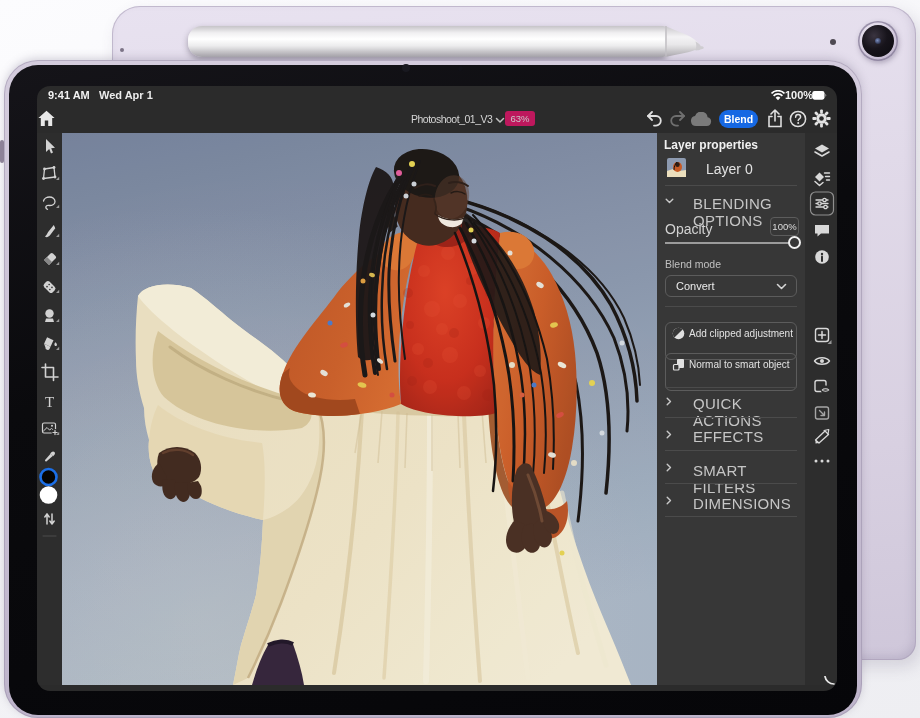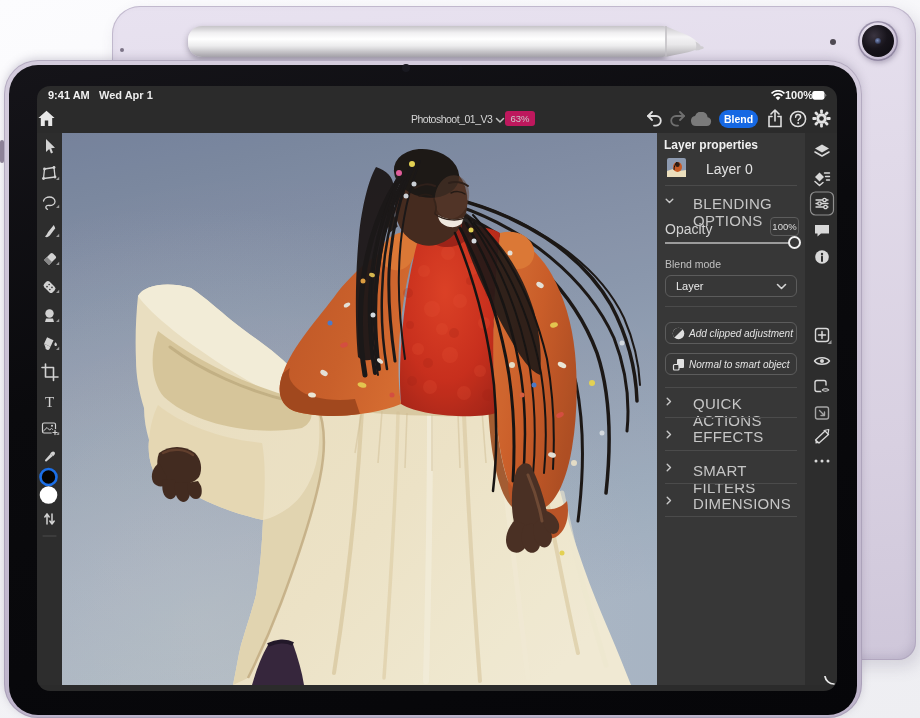--- a/index.html
+++ b/index.html
@@ -30,21 +30,21 @@
   .toolstrip{position:absolute;left:0;top:47px;width:25px;height:552px;background:#2d2d2d;}
   .canvas{position:absolute;left:25px;top:47px;width:596px;height:552px;}
   .rpanel{position:absolute;left:620px;top:47px;width:148px;height:552px;background:#373737;}
   .rstrip{position:absolute;left:768px;top:47px;width:32px;height:552px;background:#2d2d2d;}
   .share-btn{position:absolute;left:682px;top:24px;width:39px;height:18px;border-radius:9.5px;background:#1668e3;
     color:#fff;font-size:10.5px;font-weight:bold;text-align:center;line-height:18px;}
   .badge63{position:absolute;left:468px;top:25px;width:30px;height:15px;border-radius:3px;background:#be185d;
     color:#c9c9c9;font-size:9.5px;text-align:center;line-height:15px;}
   .divider{position:absolute;left:8px;width:132px;height:1px;background:#4b4b4b;}
   .sechead{position:absolute;left:36px;color:#c6c6c6;font-size:15px;letter-spacing:.3px;}
-  .btn{position:absolute;left:8px;width:132px;height:22px;border:1px solid #5c5c5c;border-radius:6px;box-sizing:border-box;font-style:italic;}
+  .btn{position:absolute;left:8px;width:132px;height:38px;border:1px solid #5c5c5c;border-radius:6px;box-sizing:border-box;}
   .btn span{position:absolute;left:23px;top:5px;font-size:10px;color:#e3e3e3;white-space:nowrap;}
   .sbtext{position:absolute;color:#f2f2f2;font-size:11px;font-weight:bold;}
 </style>
 </head>
 <body>
 <div class="stage">
   <div class="back-ipad">
     <div class="cam-ring">
         <div class="cam-lens">
           <div class="cam-glint"></div>
@@ -473,21 +473,21 @@
           <path d="M1.2 1.2 L4.5 4.5 L7.8 1.2" stroke="#c8c8c8" stroke-width="1.4" fill="none" stroke-linecap="round" stroke-linejoin="round"></path>
         </svg>
       <div class="sechead" style="top:62px;">BLENDING OPTIONS</div>
       <div class="abs" style="left:8px;top:88px;font-size:14px;color:#d2d2d2;">Opacity</div>
       <div class="abs" style="left:113px;top:84px;width:27px;height:17px;border:1px solid #5c5c5c;border-radius:4px;
            font-size:9.5px;color:#dcdcdc;text-align:center;line-height:17px;">100%</div>
       <div class="abs" style="left:8px;top:109px;width:132px;height:1.5px;background:#9b9b9b;"></div>
       <div class="abs" style="left:131px;top:103px;width:9px;height:9px;border:2px solid #f0f0f0;border-radius:50%;background:#373737;"></div>
       <div class="abs" style="left:8px;top:125px;font-size:10.5px;color:#c0c0c0;">Blend mode</div>
       <div class="abs" style="left:8px;top:142px;width:132px;height:22px;border:1px solid #5c5c5c;border-radius:6px;box-sizing:border-box;">
-        <span class="abs" style="left:10px;top:4px;font-size:11px;color:#ebebeb;">Layer</span>
+        <span class="abs" style="left:10px;top:4px;font-size:11px;color:#ebebeb;">Convert</span>
         <svg class="abs" style="left:110px;top:7px;" width="11" height="7" viewBox="0 0 11 7">
             <path d="M1.5 1.5 L5.5 5.5 L9.5 1.5" stroke="#d5d5d5" stroke-width="1.6" fill="none" stroke-linecap="round" stroke-linejoin="round"></path>
           </svg>
       </div>
       <div class="divider" style="top:173px;"></div>
       <div class="btn" style="top:189px;">
         <svg class="abs" style="left:6px;top:4px;" width="13" height="13" viewBox="0 0 13 13">
           <circle cx="6.5" cy="6.5" r="5.8" fill="#e0e0e0"></circle>
           <path d="M2.4 10.6 A5.8 5.8 0 0 1 10.6 2.4 Z" fill="#373737"></path>
         </svg>

